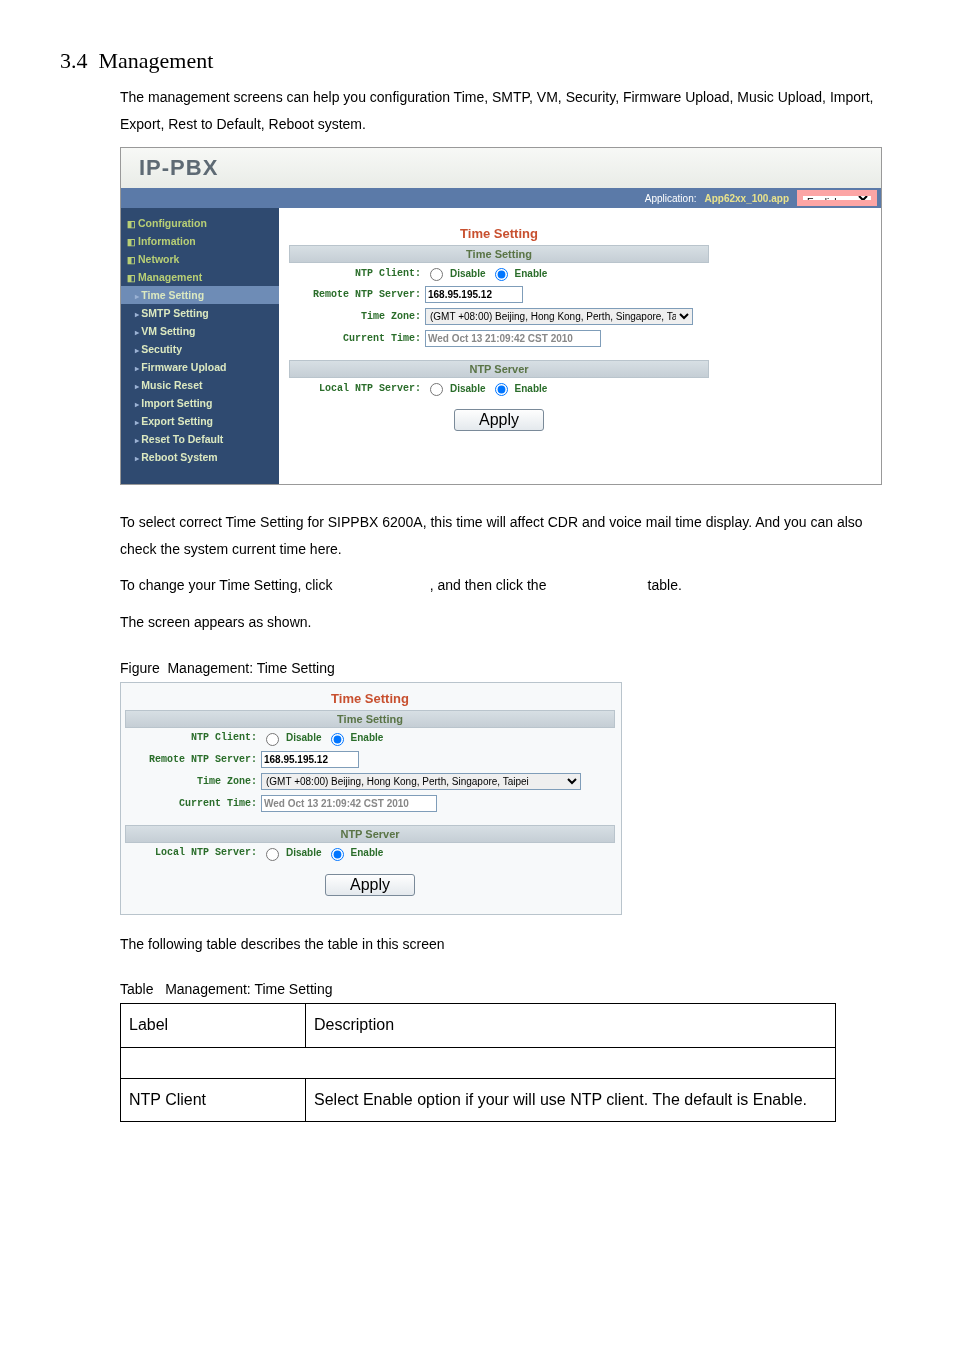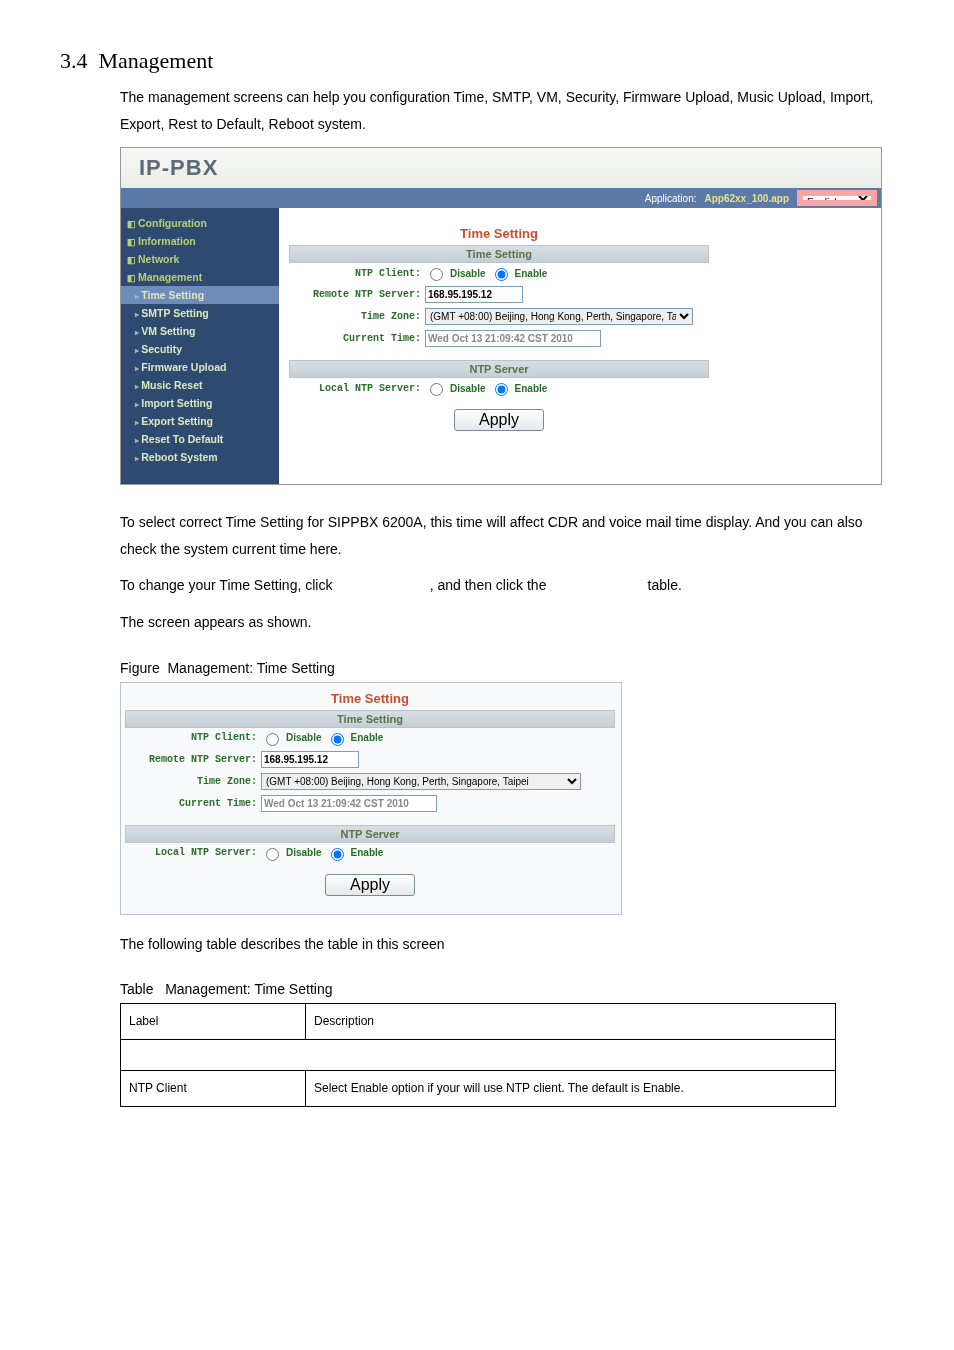--- a/index.html
+++ b/index.html
@@ -193,21 +193,21 @@
   }
   .fig-wrap .panel {
     width: 490px;
     margin: 4px;
   }
   .desc-table {
     margin: 4px 0 0 60px;
     border-collapse: collapse;
     width: 716px;
     font-family: Verdana, sans-serif;
-    font-size: 12px;
+    font-size: 16px;
   }
   .desc-table td, .desc-table th {
     border: 1px solid #000;
     padding: 6px 8px;
     vertical-align: top;
     text-align: left;
     line-height: 1.9;
   }
   .desc-table th {
     font-weight: normal;

